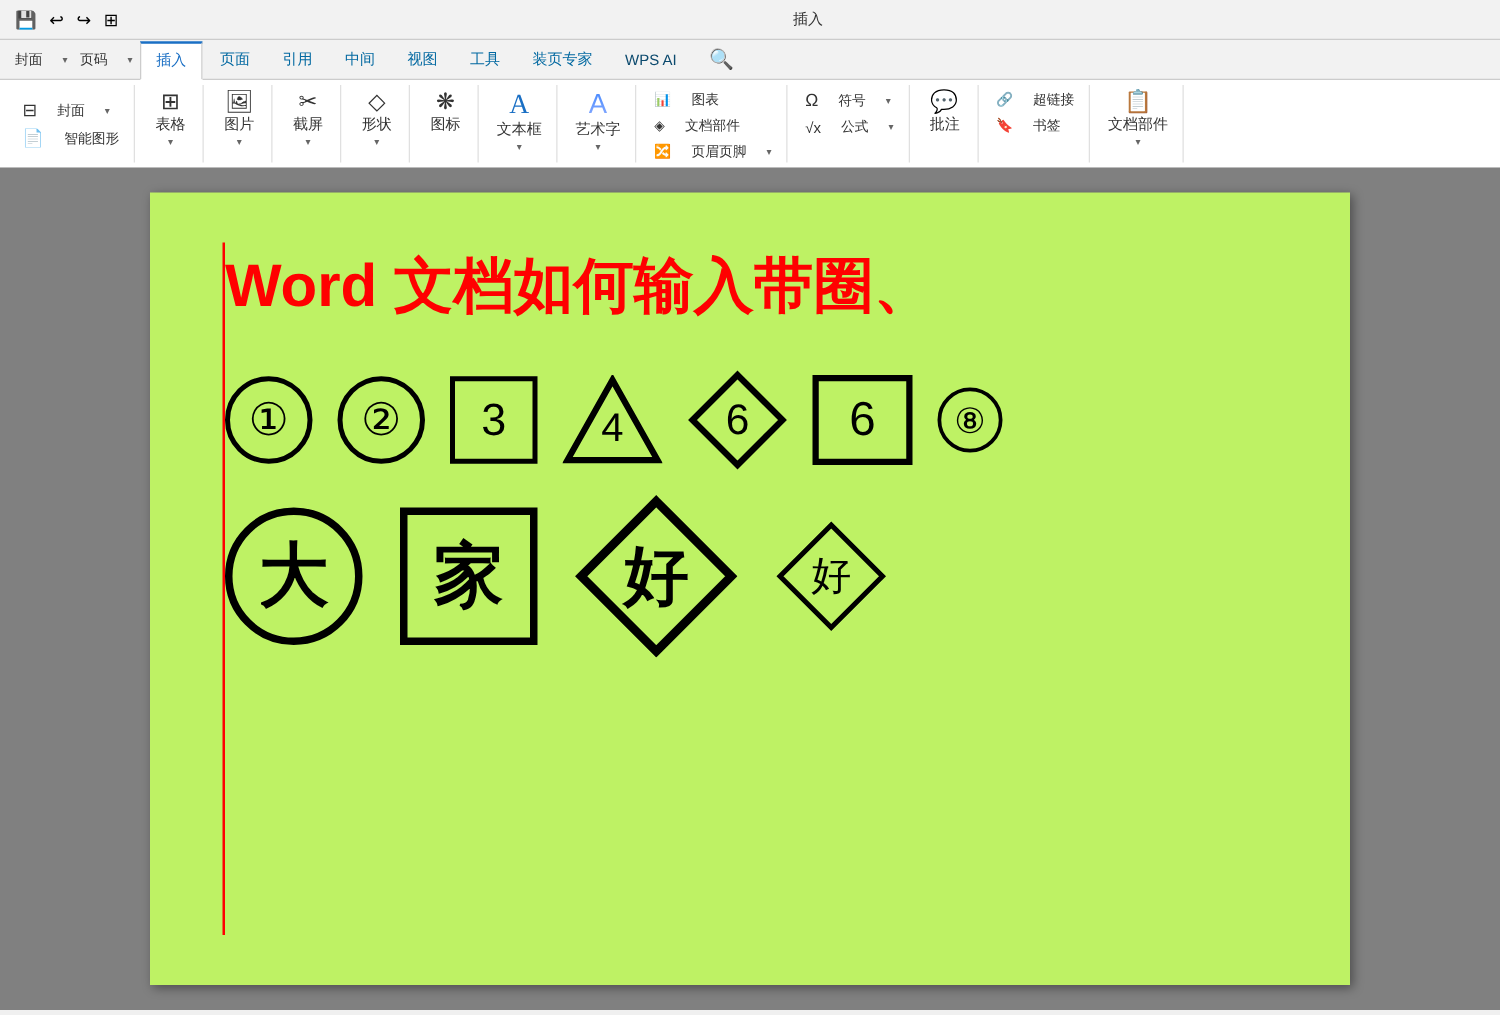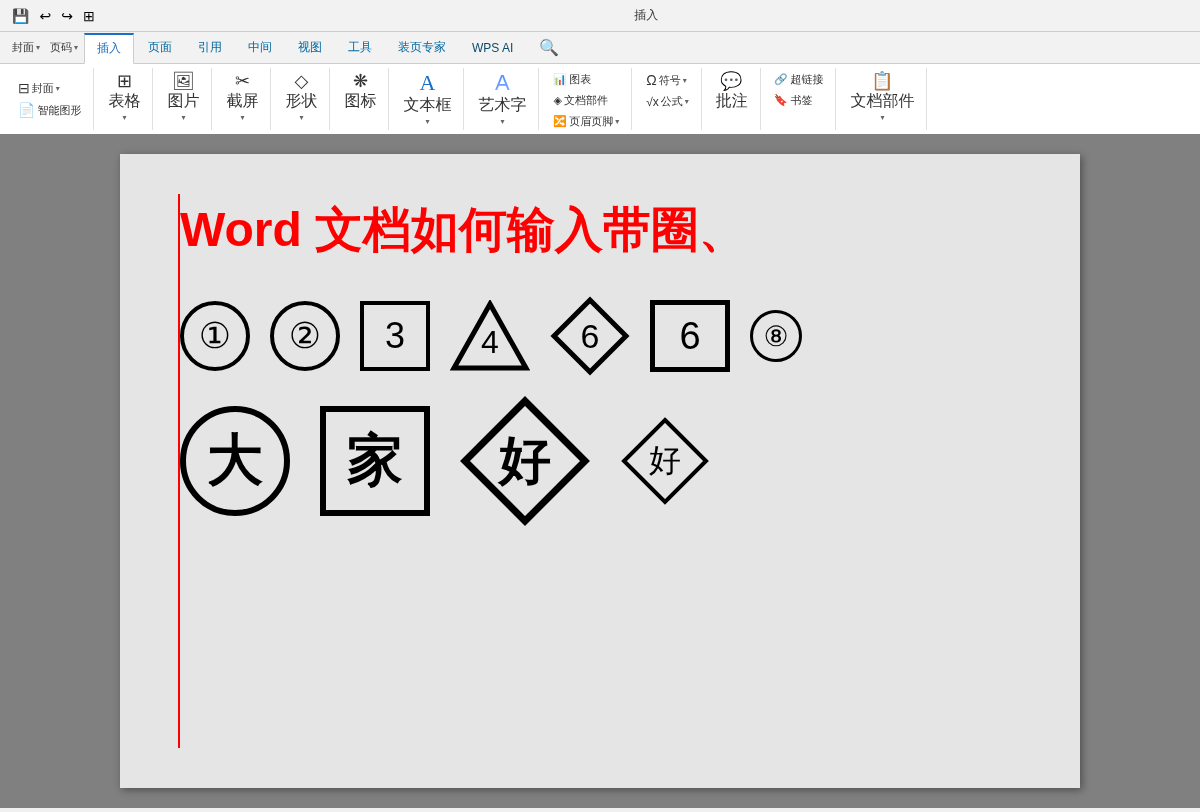--- a/index.html
+++ b/index.html
@@ -73,29 +73,29 @@
       color: #333;
       gap: 1px;
     }
 
     .ribbon-btn-icon {
       font-size: 18px;
       line-height: 1;
     }
 
     .ribbon-btn-label {
-      font-size: 16px;
+      font-size: 12px;
       color: #333;
       white-space: nowrap;
     }
 
     .ribbon-btn-small {
       display: flex;
       align-items: center;
-      gap: 2px;
+      gap: 16px;
       padding: 2px 4px;
       cursor: pointer;
       font-size: 11px;
       color: #333;
       border-radius: 2px;
       white-space: nowrap;
     }
 
     .ribbon-col {
       display: flex;
@@ -113,21 +113,21 @@
     .doc-area {
       background: #808080;
       height: calc(812px - 32px - 26px - 80px);
       display: flex;
       justify-content: center;
       padding: 20px 0;
       overflow: hidden;
     }
 
     .doc-page {
-      background: #e5e5e5;
+      background: #bef264;
       width: 960px;
       min-height: 600px;
       box-shadow: 2px 2px 8px rgba(0,0,0,0.4);
       padding: 40px 60px;
       position: relative;
     }
 
     .red-line {
       position: absolute;
       left: 58px;

